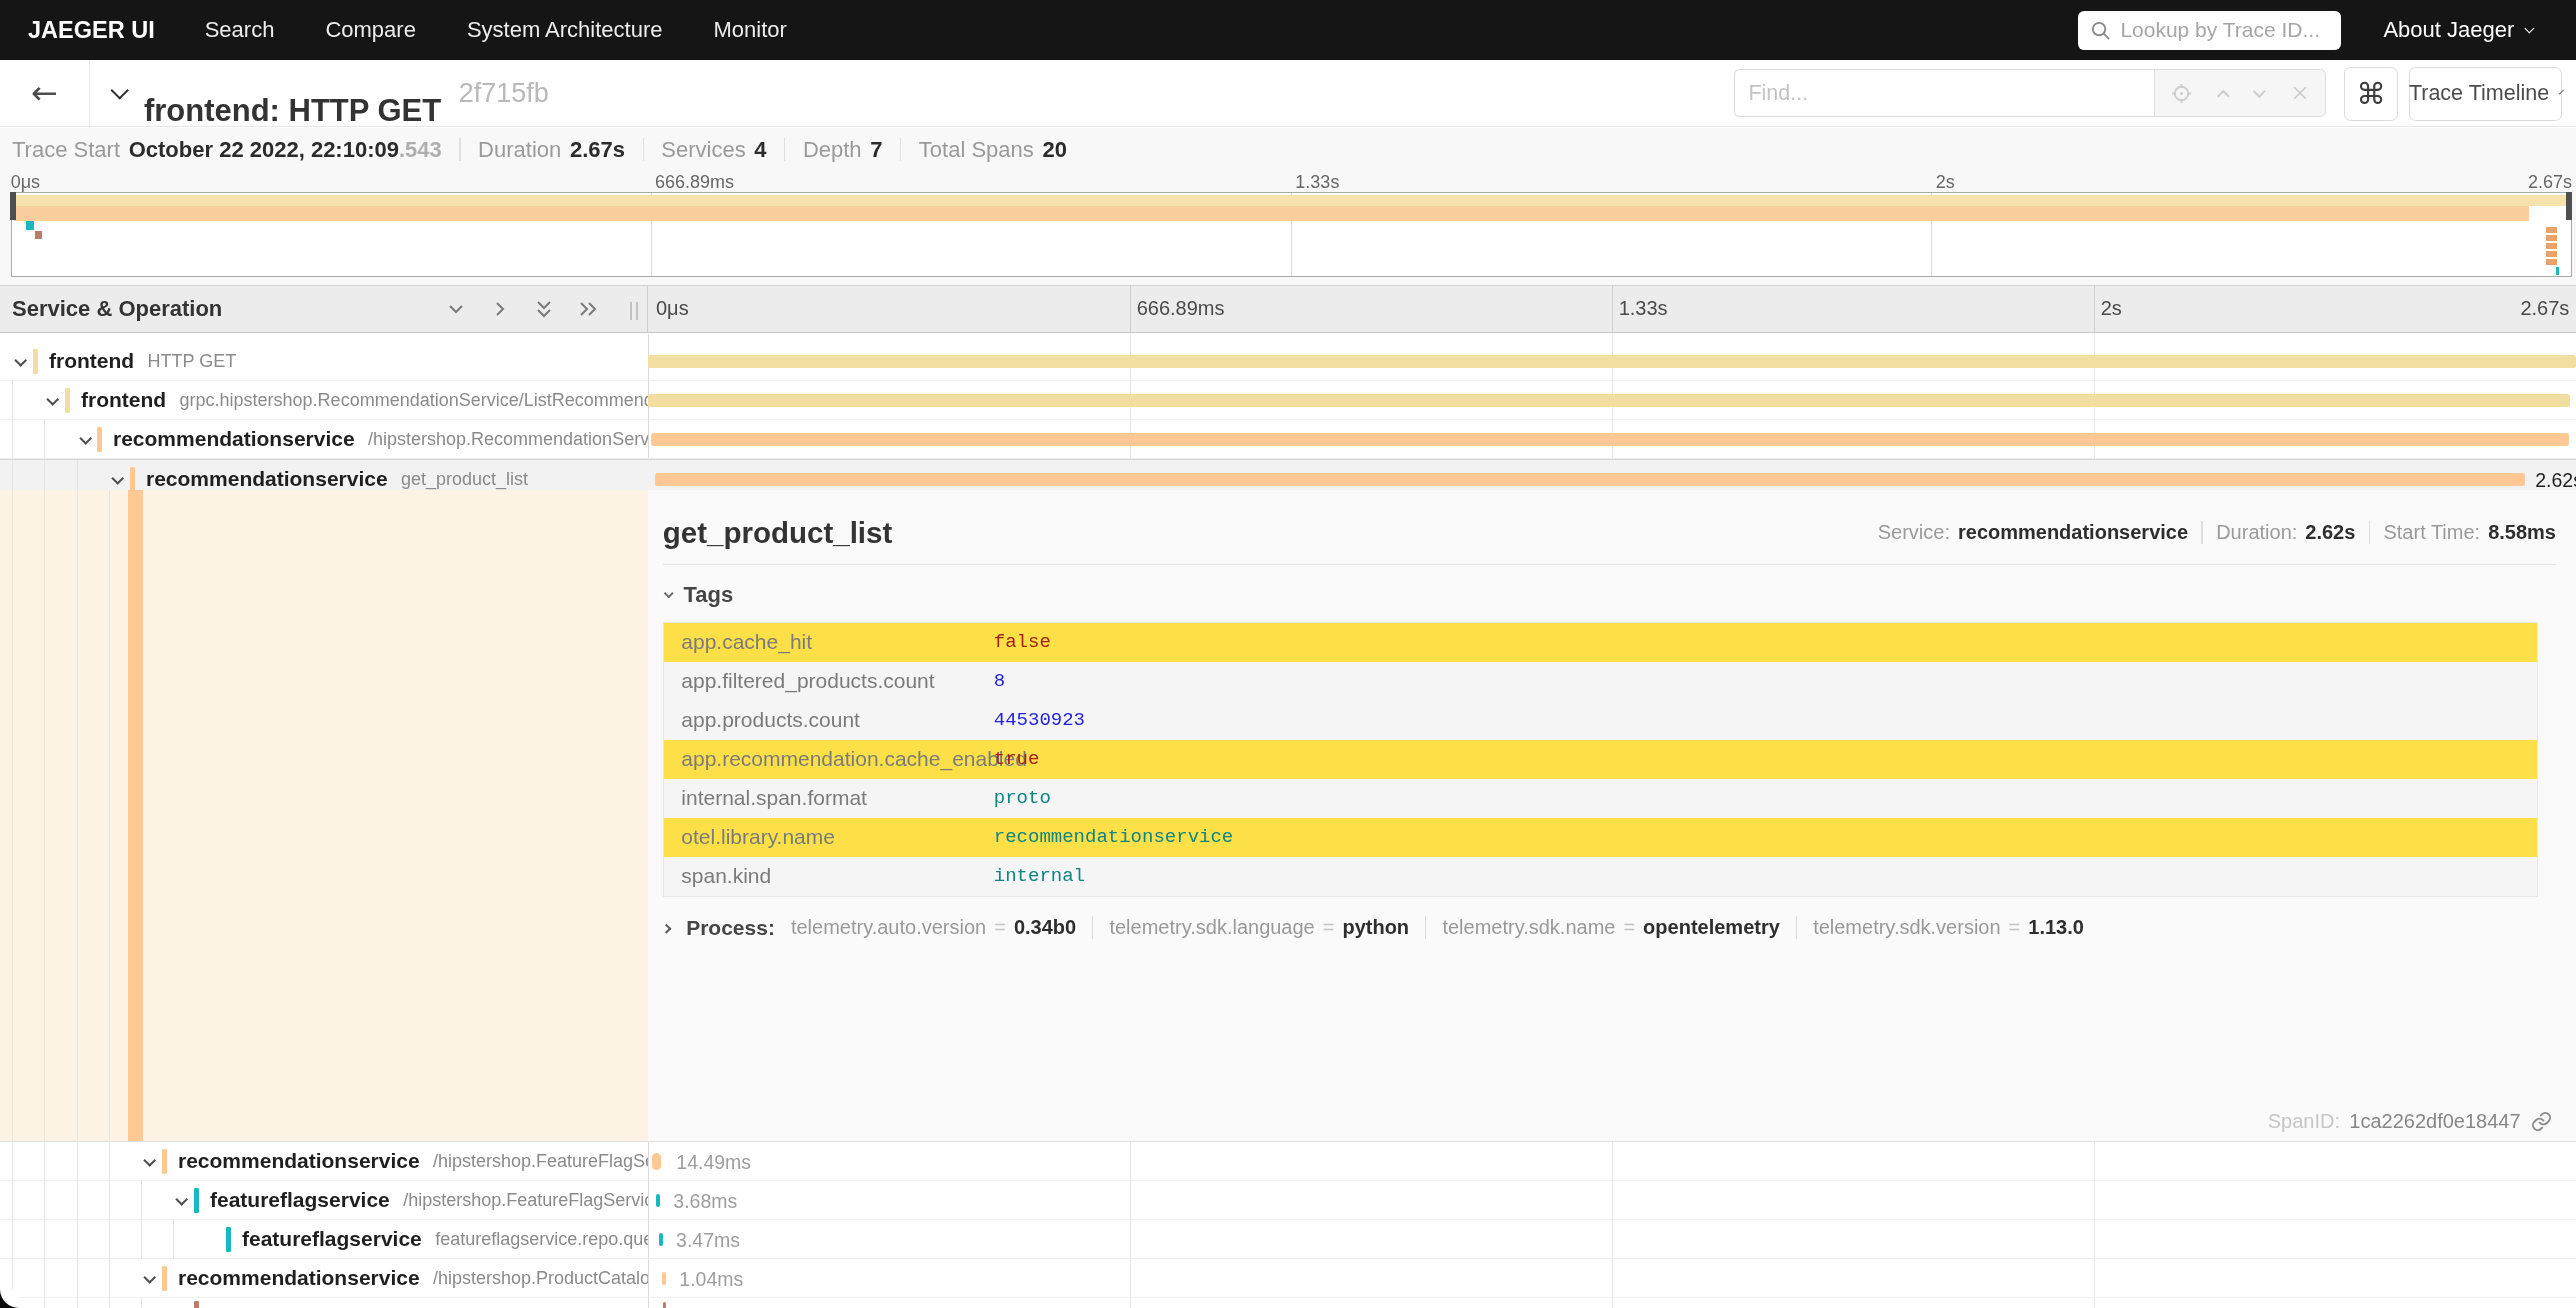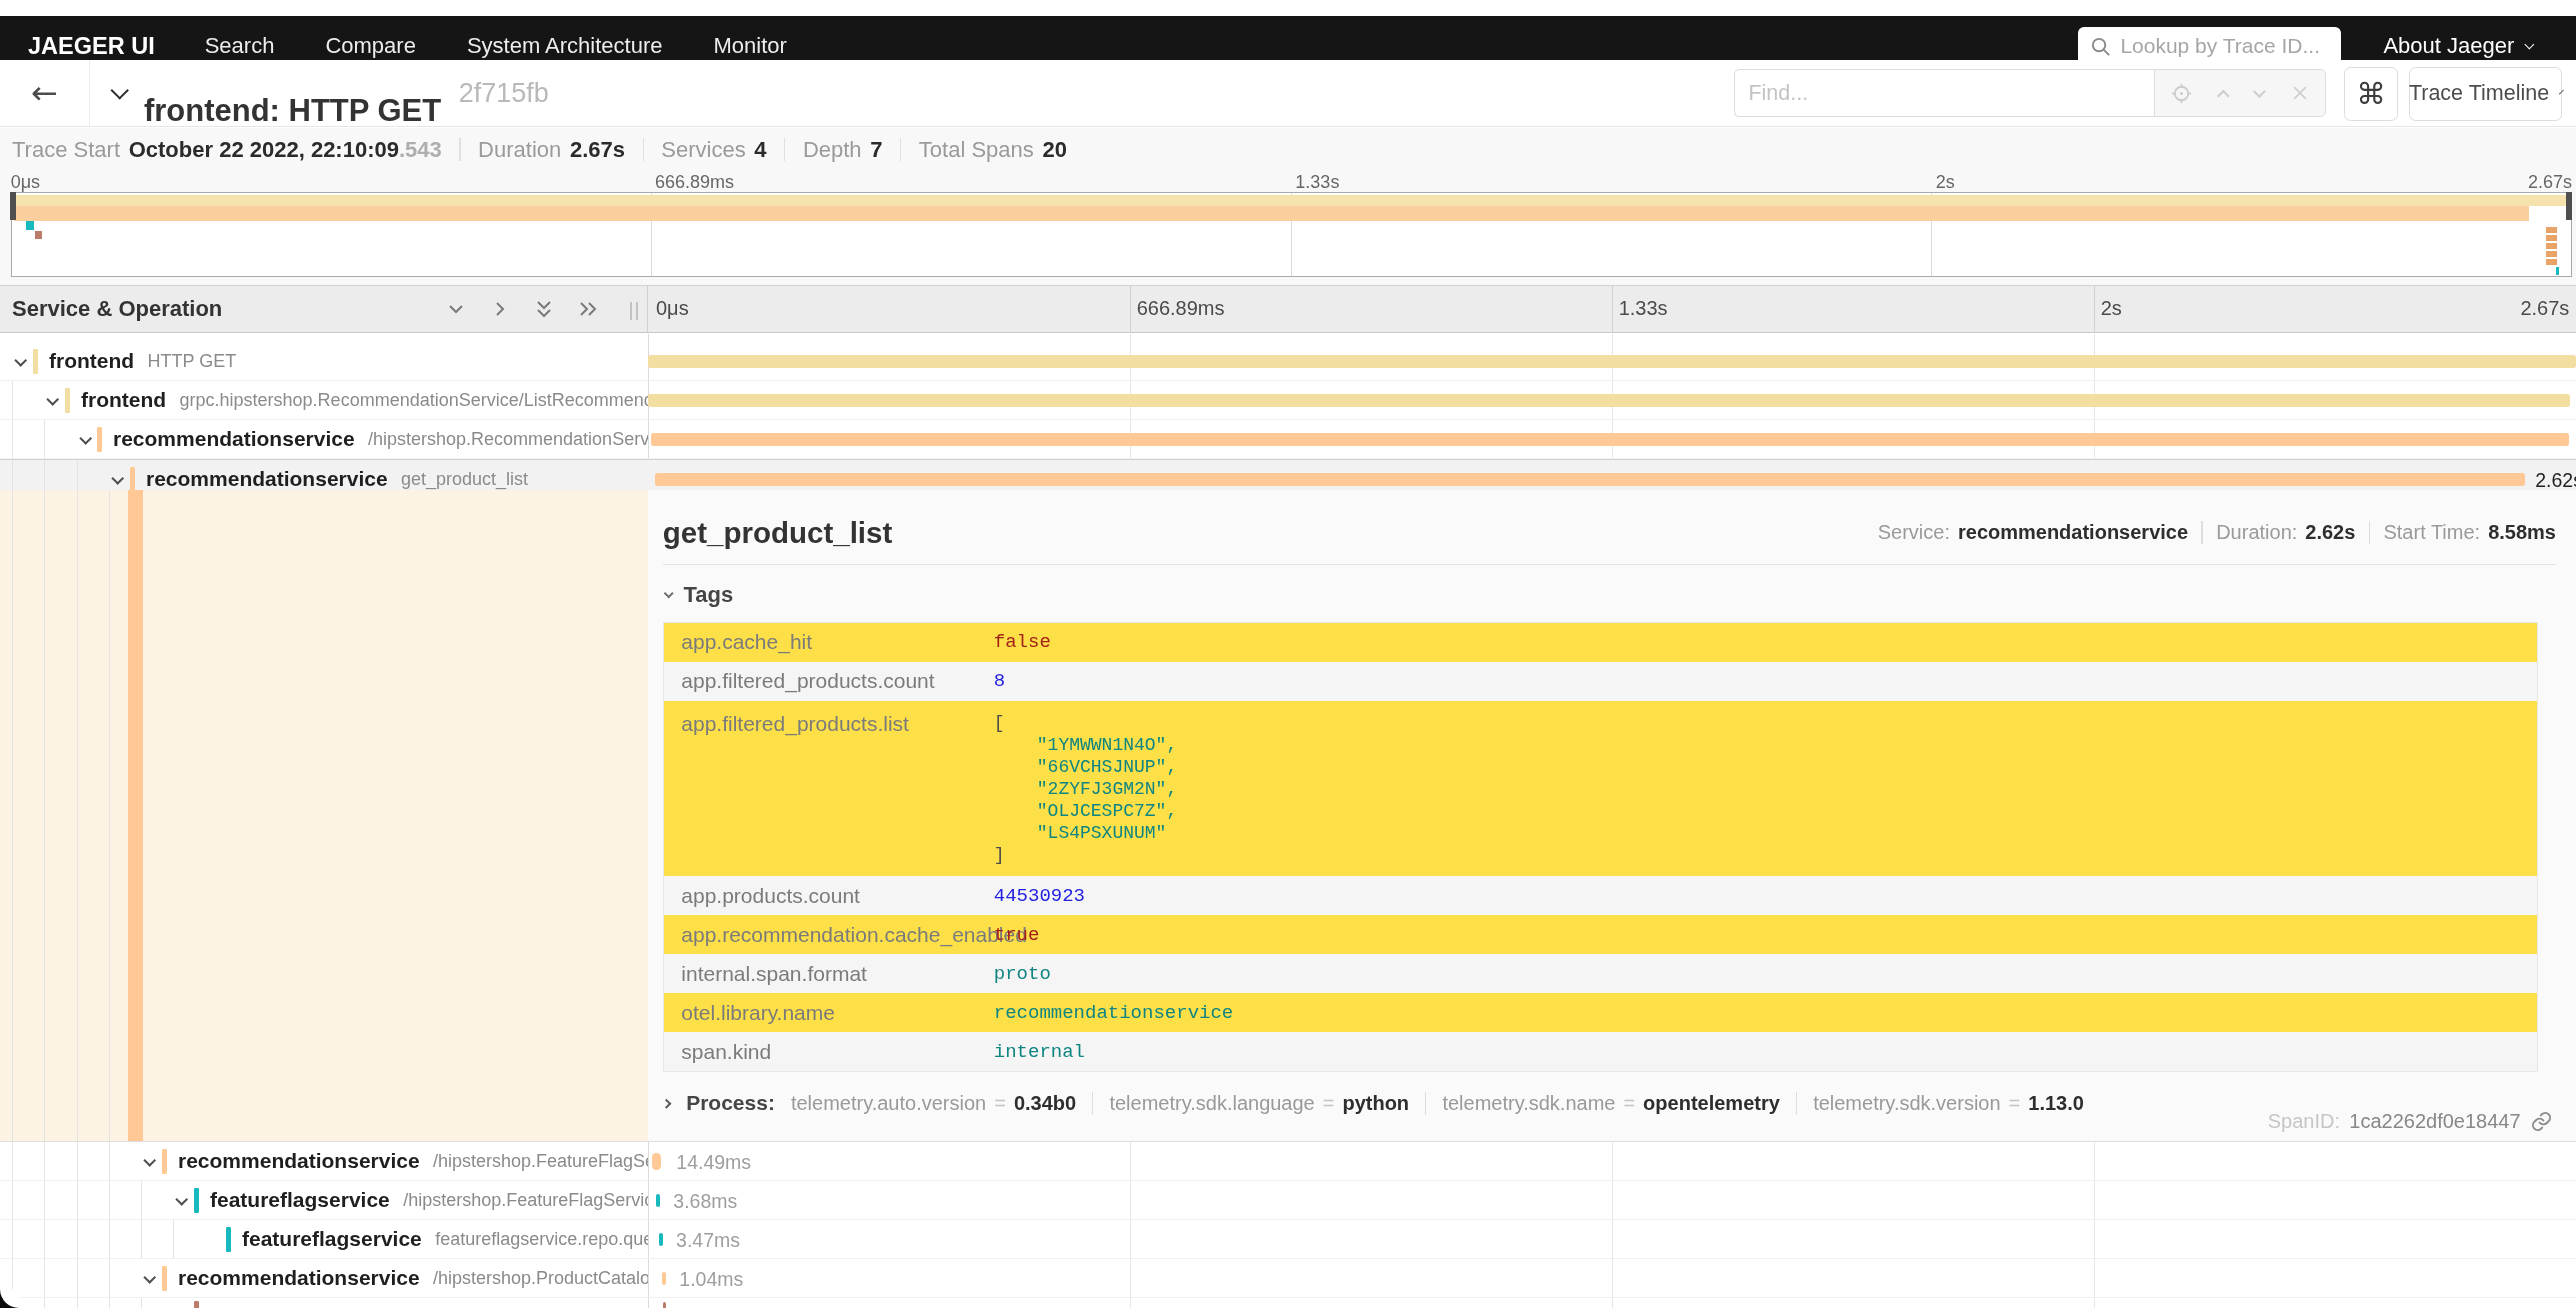--- a/index.html
+++ b/index.html
@@ -3,21 +3,21 @@
 <meta charset="utf-8">
 <style>
   * { box-sizing: border-box; margin: 0; padding: 0; }
   html,body { margin:0; background:#fff; }
   .app {
     position:relative; width:2576px; height:1308px; overflow:hidden;
     font-family:"Liberation Sans","DejaVu Sans",sans-serif; background:#fff;
   }
 
   
-  .topnav { position:absolute; top:16px; left:0; right:0; height:60px; background:#151515;
+  .topnav { position:absolute; top:0; left:0; right:0; height:60px; background:#151515;
             display:flex; align-items:center; }
   .brand { margin-left:28px; font-size:23.5px; font-weight:700; color:#fff; white-space:nowrap; }
   .nav-items { display:flex; margin-left:50px; gap:51px; }
   .nav-item { font-size:22px; color:#ededed; white-space:nowrap; cursor:pointer; }
   .nav-search { position:absolute; left:2078px; top:10.7px; width:263px; height:39px; background:#fff;
                 border-radius:6px; display:flex; align-items:center; padding:0 10.7px; gap:8.7px; }
   .nav-search svg { flex:none; }
   .nav-search input { border:none; outline:none; width:100%; font-size:21px; color:#333;
                       font-family:inherit; background:transparent; }
   .nav-search input::placeholder { color:#a6a6a6; }
@@ -410,32 +410,20 @@
 
       <div class="tags-table">
         <div class="trow">
           <span class="tkey">app.cache_hit</span>
           <span class="tval v-bool">false</span>
         </div>
         <div class="trow alt">
           <span class="tkey">app.filtered_products.count</span>
           <span class="tval v-num">8</span>
         </div>
-        <div class="trow listrow">
-          <span class="tkey">app.filtered_products.list</span>
-          <div class="list-lines">
-            <div>[</div>
-            <div class="li v-str">"1YMWWN1N4O",</div>
-            <div class="li v-str">"66VCHSJNUP",</div>
-            <div class="li v-str">"2ZYFJ3GM2N",</div>
-            <div class="li v-str">"OLJCESPC7Z",</div>
-            <div class="li v-str">"LS4PSXUNUM"</div>
-            <div>]</div>
-          </div>
-        </div>
         <div class="trow alt">
           <span class="tkey">app.products.count</span>
           <span class="tval v-num">44530923</span>
         </div>
         <div class="trow">
           <span class="tkey">app.recommendation.cache_enabled</span>
           <span class="tval v-bool">true</span>
         </div>
         <div class="trow alt">
           <span class="tkey">internal.span.format</span>

